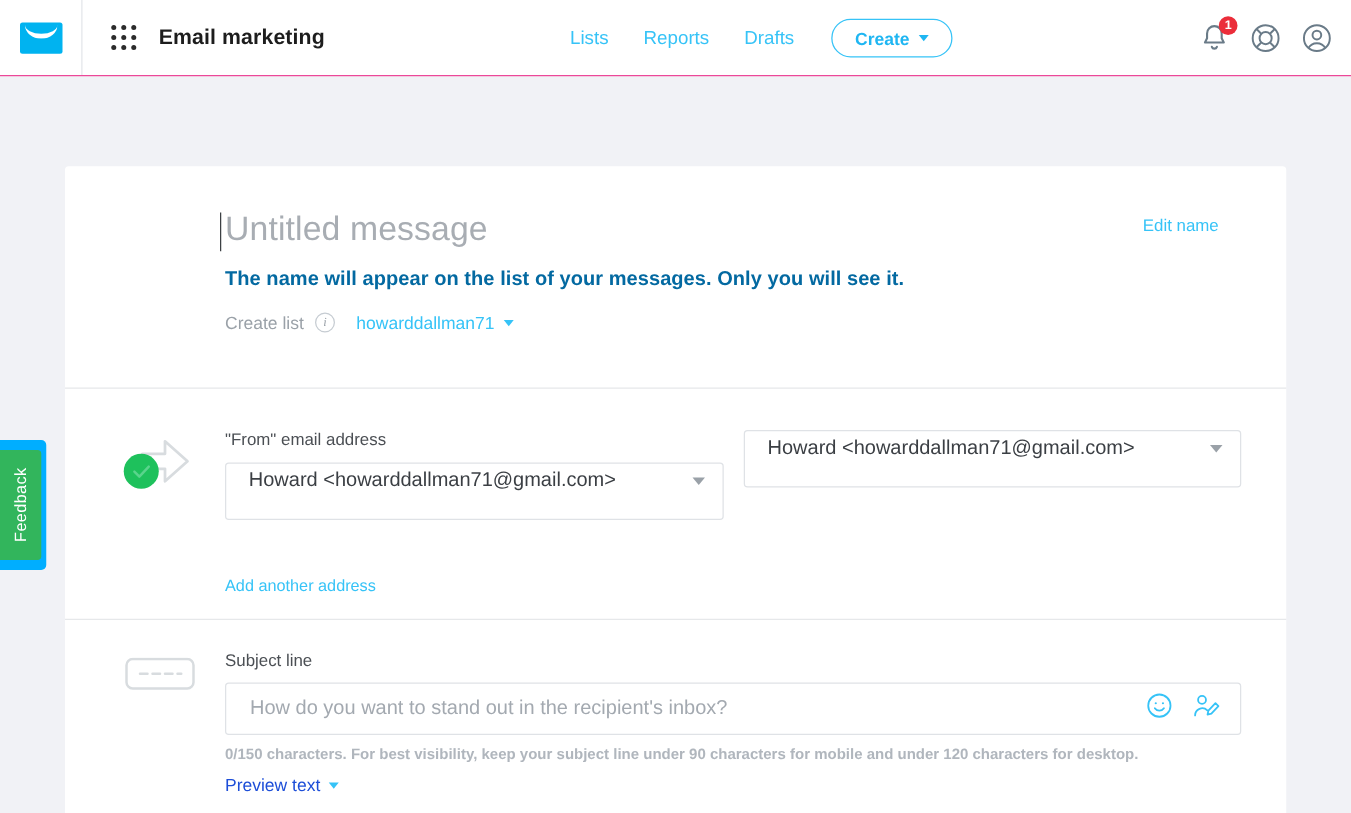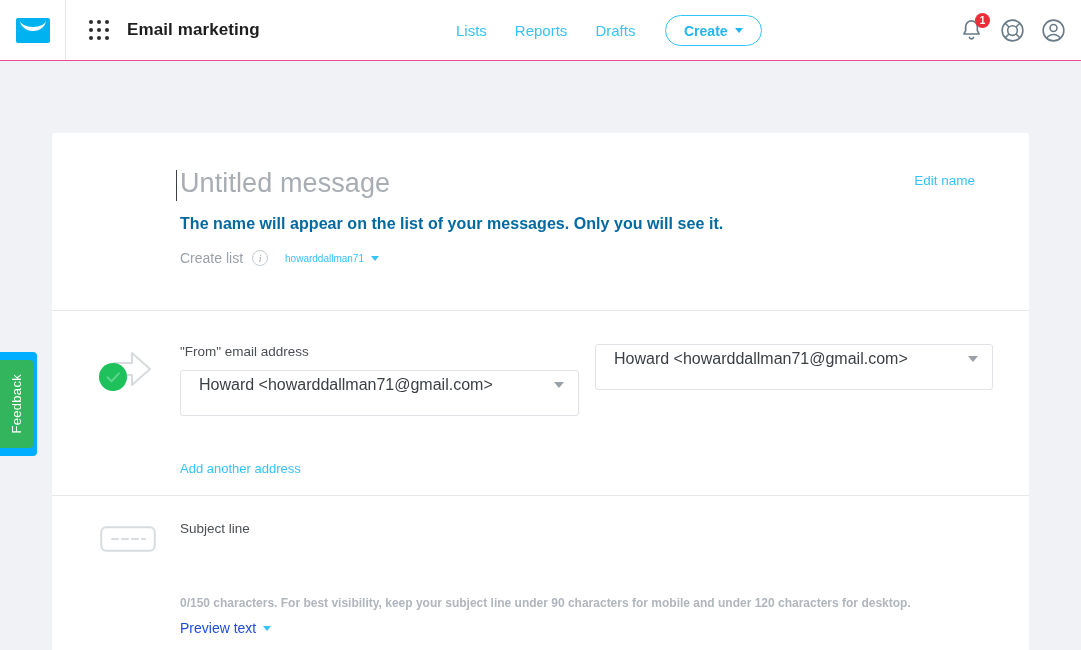--- a/index.html
+++ b/index.html
@@ -162,21 +162,21 @@
     border: 1px solid #c6ccd2;
     color: #9aa1a8;
     font-size: 10px;
     font-style: italic;
     font-family: "Liberation Serif", serif;
     display: flex; align-items: center; justify-content: center;
     cursor: pointer;
   }
   .linked-val {
     margin-left: 8px;
-    font-size: 10px;
+    font-size: 14px;
     color: #36c3f7;
     cursor: pointer;
     display: flex; align-items: center; gap: 7px;
   }
   .caret-s {
     width: 0; height: 0;
     border-left: 4px solid transparent;
     border-right: 4px solid transparent;
     border-top: 5px solid #36c3f7;
   }
@@ -406,20 +406,40 @@
 
     <div class="subj-icon">
       <svg width="56" height="26" viewBox="0 0 56 26" fill="none">
         <rect x="1.2" y="1.2" width="53.6" height="23.6" rx="5" stroke="#d8dcdf" stroke-width="2"></rect>
         <path d="M12 13h6M22 13h6M32 13h6M42 13h3" stroke="#d8dcdf" stroke-width="2" stroke-linecap="round"></path>
       </svg>
     </div>
 
     <div class="subj-label">Subject line</div>
 
+    <div class="subj-input-wrap">
+      <input class="subj-input" type="text" placeholder="How do you want to stand out in the recipient's inbox?" style="">
+      <div class="subj-tools">
+        <span>
+          <svg width="23" height="23" viewBox="0 0 24 24" fill="none" stroke="#36c3f7" stroke-width="1.5">
+            <circle cx="12" cy="12" r="9.3"></circle>
+            <circle cx="9" cy="10" r=".9" fill="#36c3f7" stroke="none"></circle>
+            <circle cx="15" cy="10" r=".9" fill="#36c3f7" stroke="none"></circle>
+            <path d="M8.2 14.2a4.6 4.6 0 0 0 7.6 0" stroke-linecap="round"></path>
+          </svg>
+        </span>
+        <span>
+          <svg width="25" height="23" viewBox="0 0 26 24" fill="none" stroke="#36c3f7" stroke-width="1.5">
+            <circle cx="10" cy="7.2" r="3.3"></circle>
+            <path d="M4.2 20.2a6 6 0 0 1 10.2-4.3" stroke-linecap="round"></path>
+            <path d="M15.3 16.2 21.2 10l2.5 2.5-5.9 6.2-3.2.8z" stroke-linejoin="round"></path>
+          </svg>
+        </span>
+      </div>
+    </div>
 
     <div class="subj-hint">0/150 characters. For best visibility, keep your subject line under 90 characters for mobile and under 120 characters for desktop.</div>
 
     <div class="preview-text">
       <span>Preview text</span>
       <span class="caret-s"></span>
     </div>
   </div>
 
 </div>

